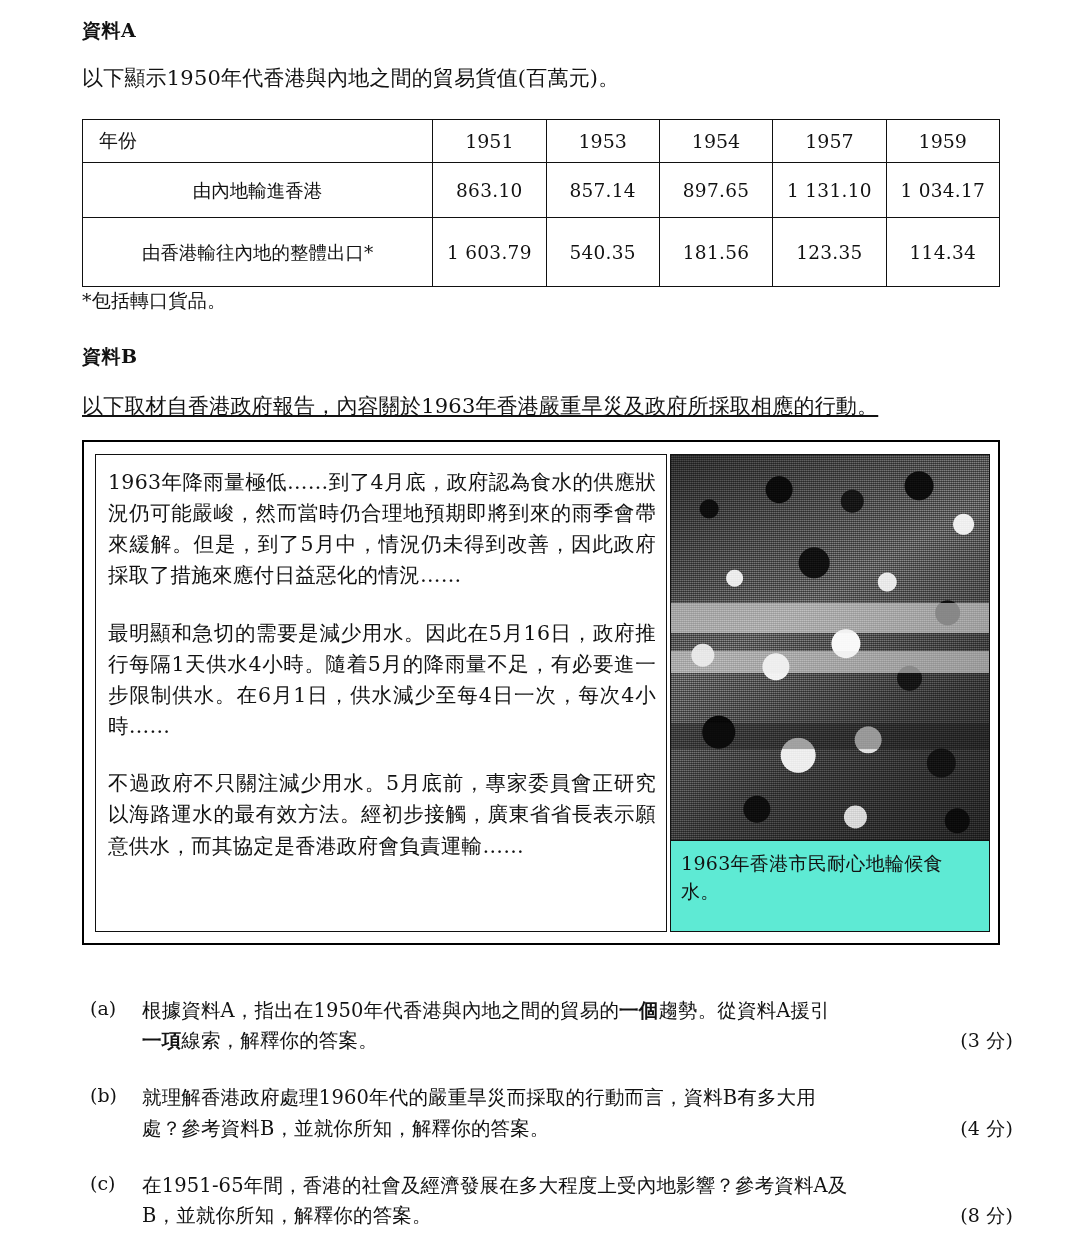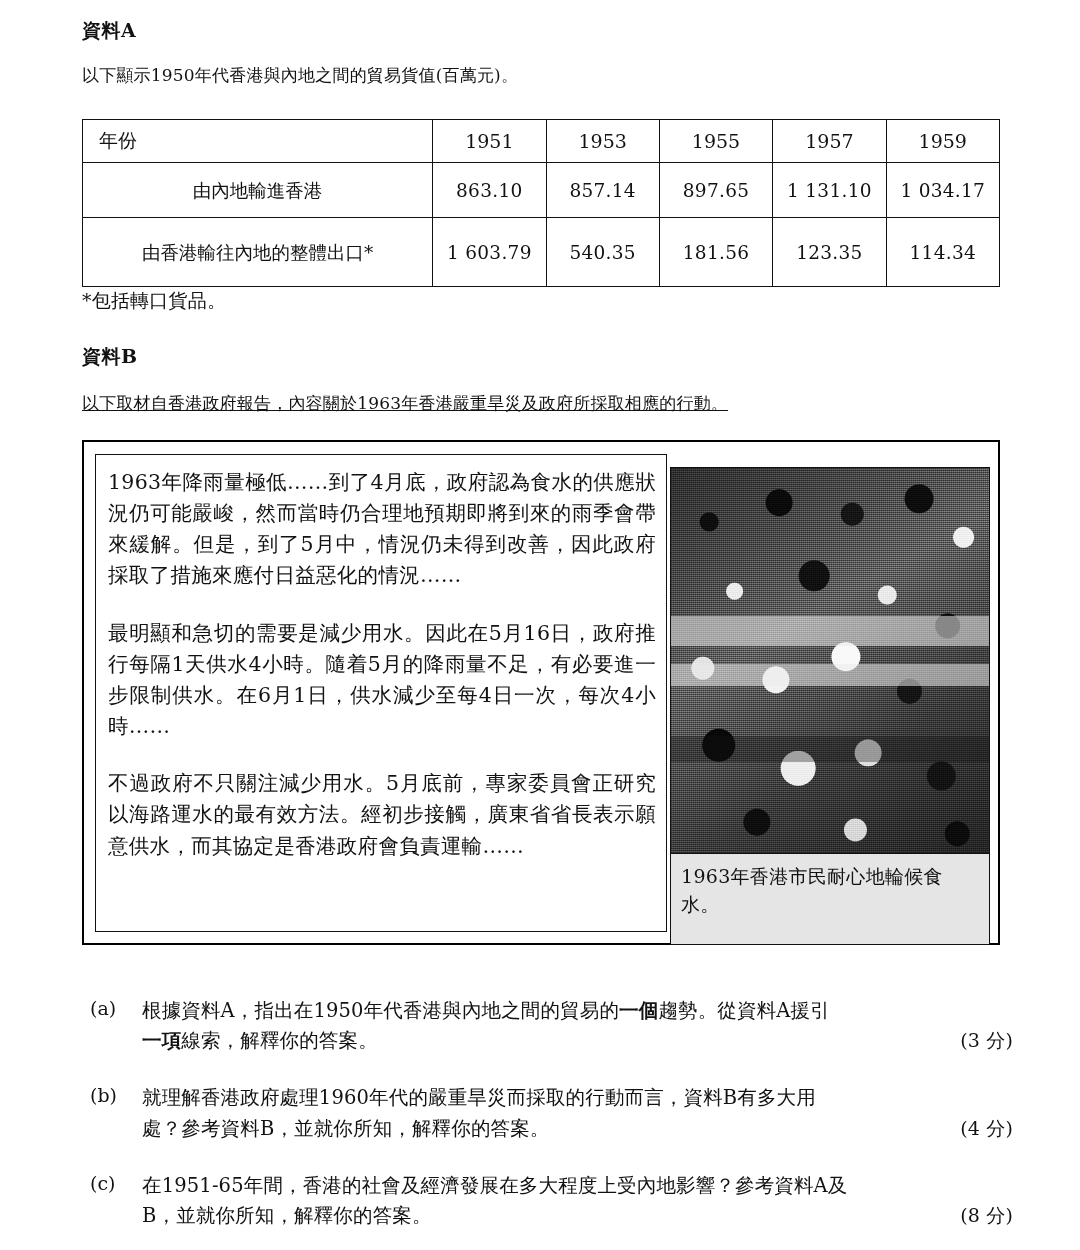--- a/index.html
+++ b/index.html
@@ -25,21 +25,21 @@
 
   
   .src-heading {
     position: absolute;
     font-weight: bold;
     font-size: 19px;
     letter-spacing: 0.5px;
   }
   .lead {
     position: absolute;
-    font-size: 17px;
+    font-size: 21px;
     letter-spacing: 0.2px;
     white-space: nowrap;
   }
   .footnote {
     position: absolute;
     font-size: 19px;
     letter-spacing: 0.2px;
     white-space: nowrap;
   }
 
@@ -118,28 +118,28 @@
     letter-spacing: 0.3px;
     text-align: justify;
     text-justify: inter-character;
   }
   .extract p:last-child { margin-bottom: 0; }
 
   
   .photo-block {
     position: absolute;
     left: 586px;
-    top: 25px;
+    top: 12px;
     width: 320px;
     height: 478px;
     border: 1.5px solid #111;
     box-sizing: border-box;
     display: flex;
     flex-direction: column;
-    background: #e5e5e5;
+    background: #5eead4;
   }
   .photo {
     position: relative;
     flex: 0 0 385px;
     overflow: hidden;
     background: #6e6e6e;
   }
   .photo .grain {
     position: absolute;
     inset: 0;
@@ -249,21 +249,21 @@
           <col class="c-year">
         <col class="c-year">
           <col class="c-year">
           <col class="c-year">
       </colgroup>
       <tbody>
         <tr class="r-head">
           <th class="lbl center-lbl">年份</th>
           <th>1951</th>
           <th>1953</th>
-          <th>1955</th>
+          <th>1954</th>
           <th>1957</th>
           <th>1959</th>
         </tr>
         <tr class="r-imports">
           <td class="lbl">由內地輸進香港</td>
           <td class="num">863.10</td>
           <td class="num">857.14</td>
           <td class="num">897.65</td>
           <td class="num">1 131.10</td>
           <td class="num">1 034.17</td>

